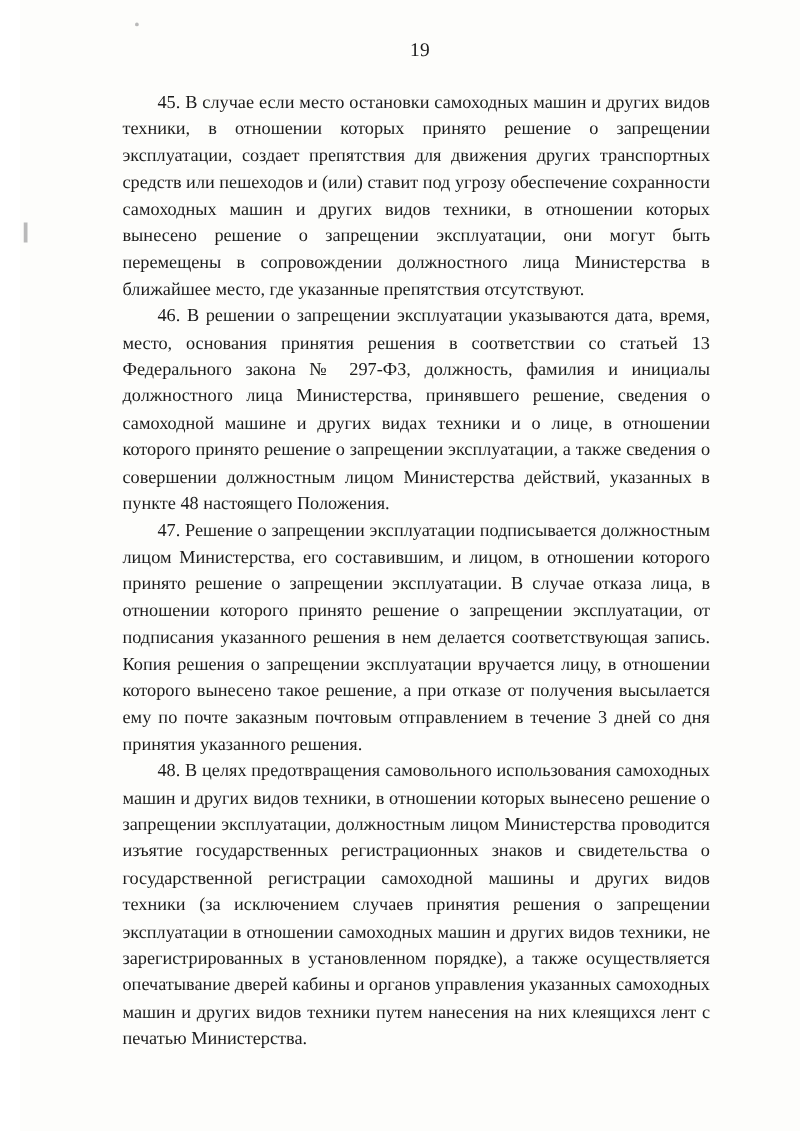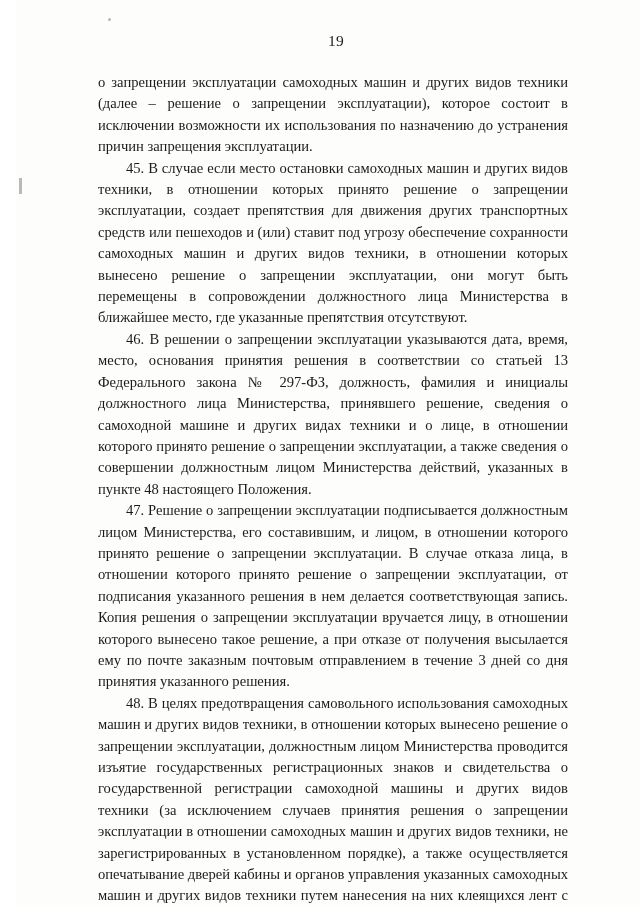--- a/index.html
+++ b/index.html
@@ -66,20 +66,19 @@
 <div class="page">
 
   <div class="speck s1"></div>
   <div class="speck s2"></div>
   <div class="speck s3"></div>
   <div class="speck s4"></div>
 
   <div class="page-number">19</div>
 
   <div class="body-text">
-    <p class="para">о запрещении эксплуатации самоходных машин и других видов техники (далее – решение о запрещении эксплуатации), которое состоит в исключении возможности их использования по назначению до устранения причин запрещения эксплуатации.</p>
     <p class="para indent">45. В случае если место остановки самоходных машин и других видов техники, в отношении которых принято решение о запрещении эксплуатации, создает препятствия для движения других транспортных средств или пешеходов и (или) ставит под угрозу обеспечение сохранности самоходных машин и других видов техники, в отношении которых вынесено решение о запрещении эксплуатации, они могут быть перемещены в сопровождении должностного лица Министерства в ближайшее место, где указанные препятствия отсутствуют.</p>
     <p class="para indent">46. В решении о запрещении эксплуатации указываются дата, время, место, основания принятия решения в соответствии со статьей 13 Федерального закона № 297-ФЗ, должность, фамилия и инициалы должностного лица Министерства, принявшего решение, сведения о самоходной машине и других видах техники и о лице, в отношении которого принято решение о запрещении эксплуатации, а также сведения о совершении должностным лицом Министерства действий, указанных в пункте 48 настоящего Положения.</p>
     <p class="para indent">47. Решение о запрещении эксплуатации подписывается должностным лицом Министерства, его составившим, и лицом, в отношении которого принято решение о запрещении эксплуатации. В случае отказа лица, в отношении которого принято решение о запрещении эксплуатации, от подписания указанного решения в нем делается соответствующая запись. Копия решения о запрещении эксплуатации вручается лицу, в отношении которого вынесено такое решение, а при отказе от получения высылается ему по почте заказным почтовым отправлением в течение 3 дней со дня принятия указанного решения.</p>
     <p class="para indent">48. В целях предотвращения самовольного использования самоходных машин и других видов техники, в отношении которых вынесено решение о запрещении эксплуатации, должностным лицом Министерства проводится изъятие государственных регистрационных знаков и свидетельства о государственной регистрации самоходной машины и других видов техники (за исключением случаев принятия решения о запрещении эксплуатации в отношении самоходных машин и других видов техники, не зарегистрированных в установленном порядке), а также осуществляется опечатывание дверей кабины и органов управления указанных самоходных машин и других видов техники путем нанесения на них клеящихся лент с печатью Министерства.</p>
   </div>
 
 </div>
 
 </body></html>

